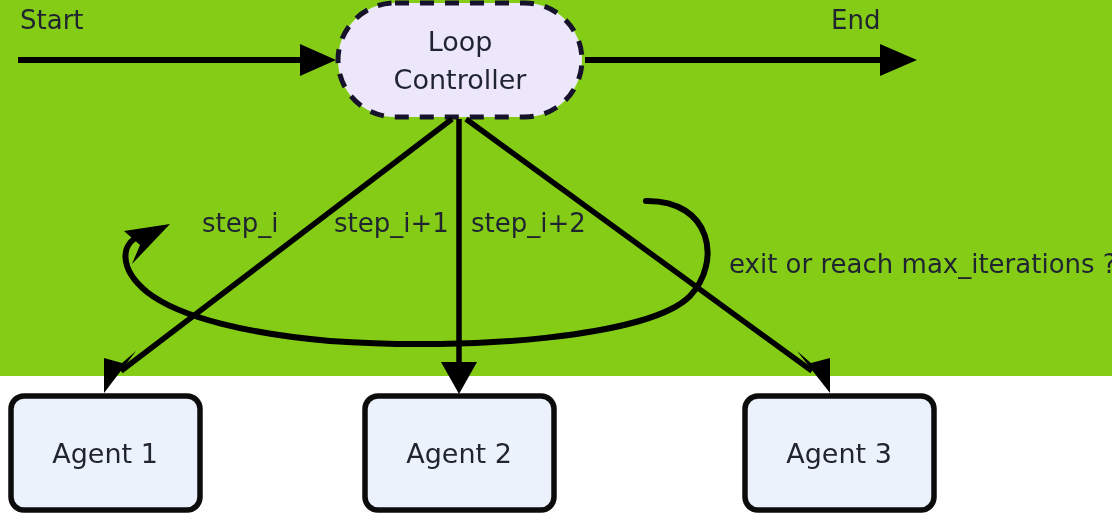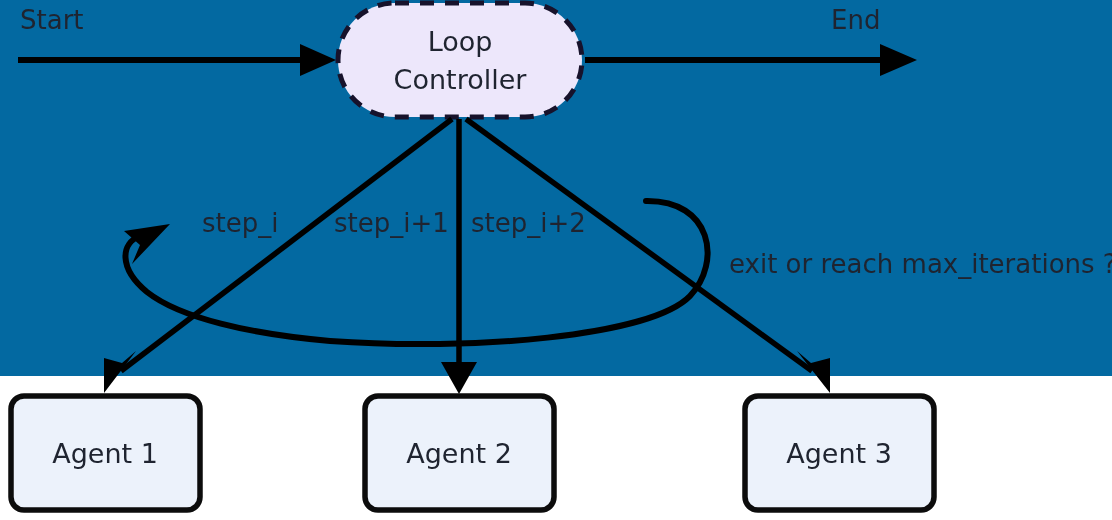--- a/index.html
+++ b/index.html
@@ -10,21 +10,21 @@
   body {
     width: 1112px;
     height: 520px;
     font-family: "DejaVu Sans", sans-serif;
     overflow: hidden;
   }
   #diagram-root {
     position: relative;
     width: 1112px;
     height: 376px;
-    background: #0369a1;
+    background: #84cc16;
   }
   svg.diagram-canvas {
     position: absolute;
     top: 0;
     left: 0;
     width: 1112px;
     height: 520px;
     display: block;
   }
   text {

